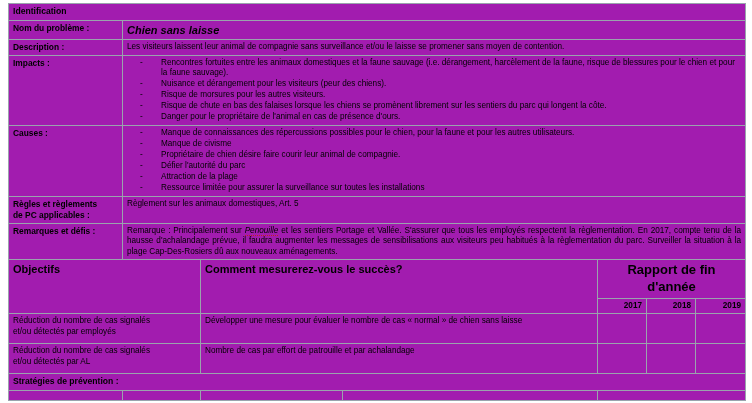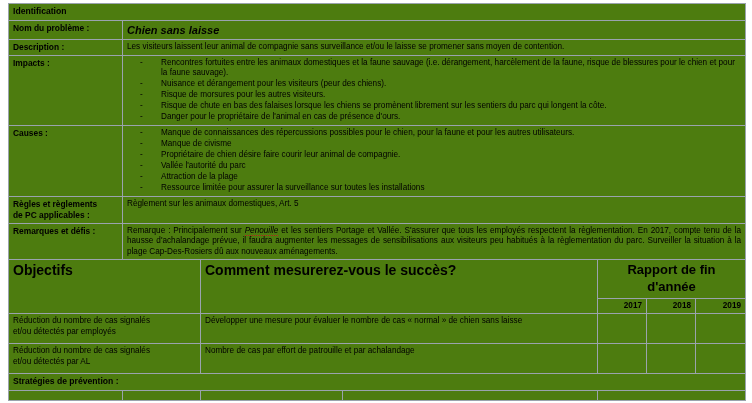--- a/index.html
+++ b/index.html
@@ -28,21 +28,21 @@
     width: 737px;
     border-collapse: collapse;
     table-layout: fixed;
     font-size: 8.2px;
     line-height: 1.28;
   }
   table.doc td {
     border: 1px solid #9aa3ad;
     vertical-align: top;
     padding: 2px 4px 2px 4px;
-    background: #4d7c0f;
+    background: #a21caf;
   }
   
   td.banner {
     background: #fdf2cf;
     font-weight: bold;
     font-size: 8.6px;
     padding: 3px 4px 3px 5px;
     height: 12px;
   }
   
@@ -79,21 +79,21 @@
     top: 0;
   }
   p.para {
     margin: 0;
     text-align: justify;
   }
   
   td.colhead {
     background: #dce6f2;
     font-weight: bold;
-    font-size: 14px;
+    font-size: 11px;
     padding: 4px 5px 4px 6px;
     vertical-align: top;
   }
   td.colhead-c {
     background: #dce6f2;
     font-weight: bold;
     font-size: 13px;
     text-align: center;
     vertical-align: middle;
     padding: 3px 2px;
@@ -168,21 +168,21 @@
         </td>
       </tr>
 
       <tr>
         <td class="lbl">Causes :</td>
         <td class="val" colspan="6">
           <ul class="dash">
             <li>Manque de connaissances des répercussions possibles pour le chien, pour la faune et pour les autres utilisateurs.</li>
             <li>Manque de civisme</li>
             <li>Propriétaire de chien désire faire courir leur animal de compagnie.</li>
-            <li>Vallée l'autorité du parc</li>
+            <li>Défier l'autorité du parc</li>
             <li>Attraction de la plage</li>
             <li>Ressource limitée pour assurer la surveillance sur toutes les installations</li>
           </ul>
         </td>
       </tr>
 
       <tr>
         <td class="lbl">
           <span>Règles et règlements</span><br>
           <span>de PC applicables :</span>

